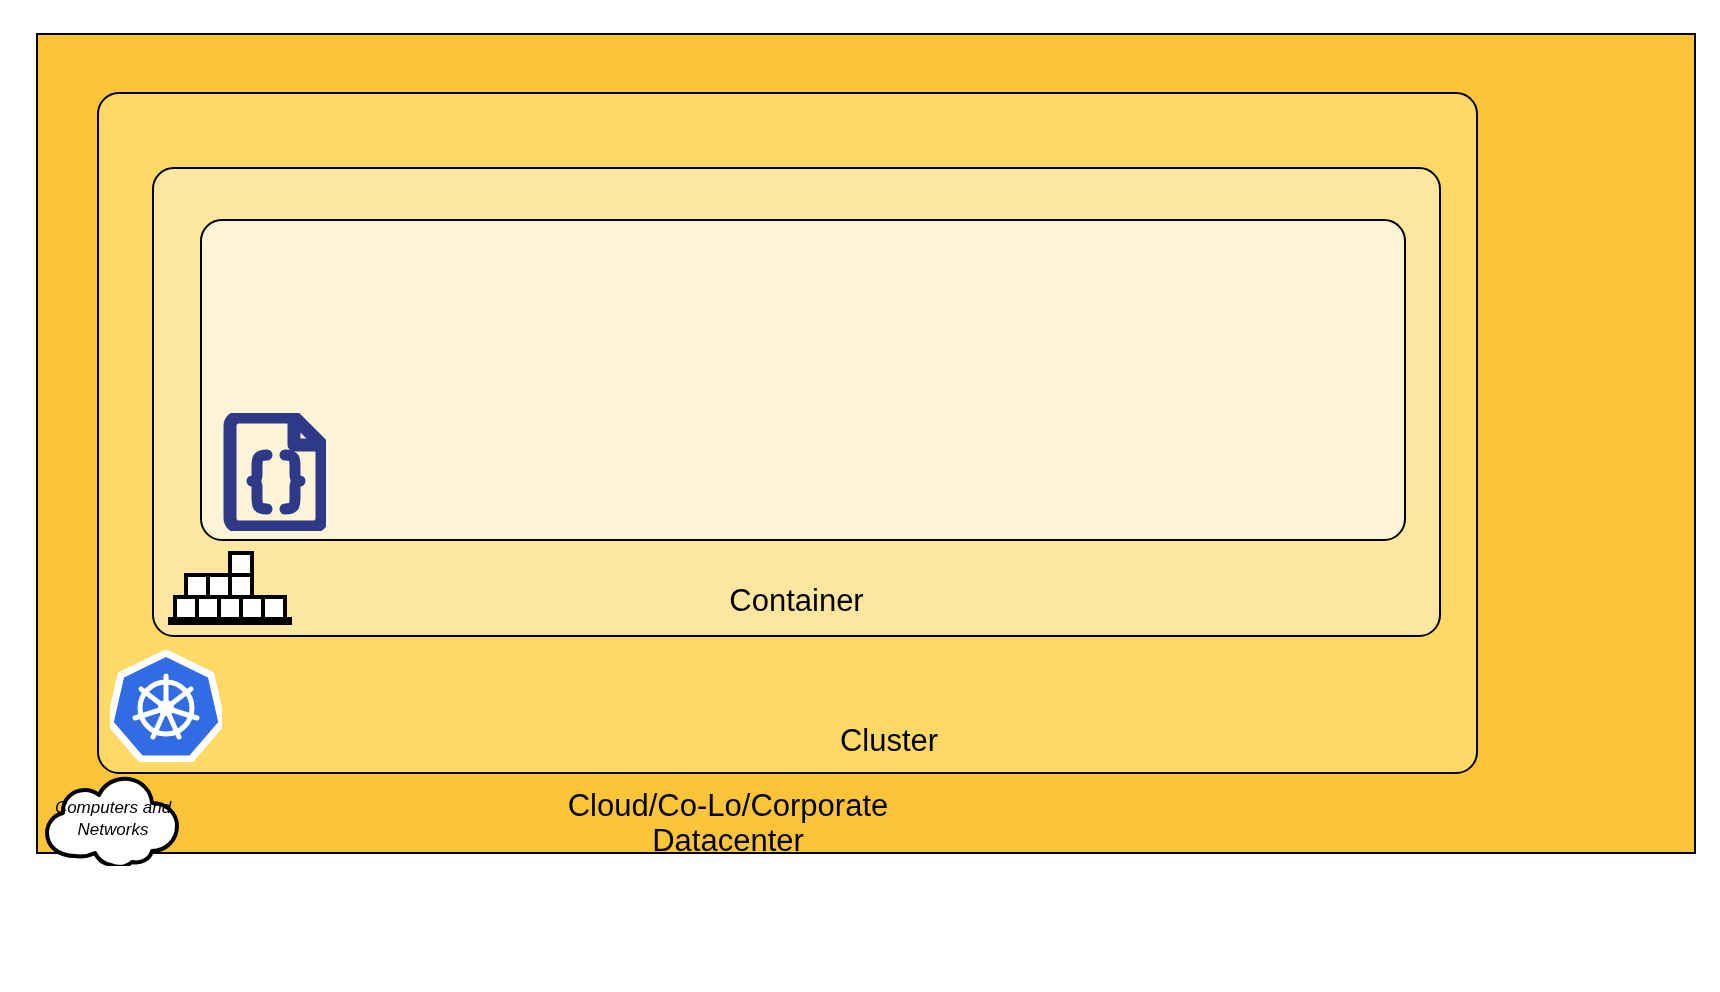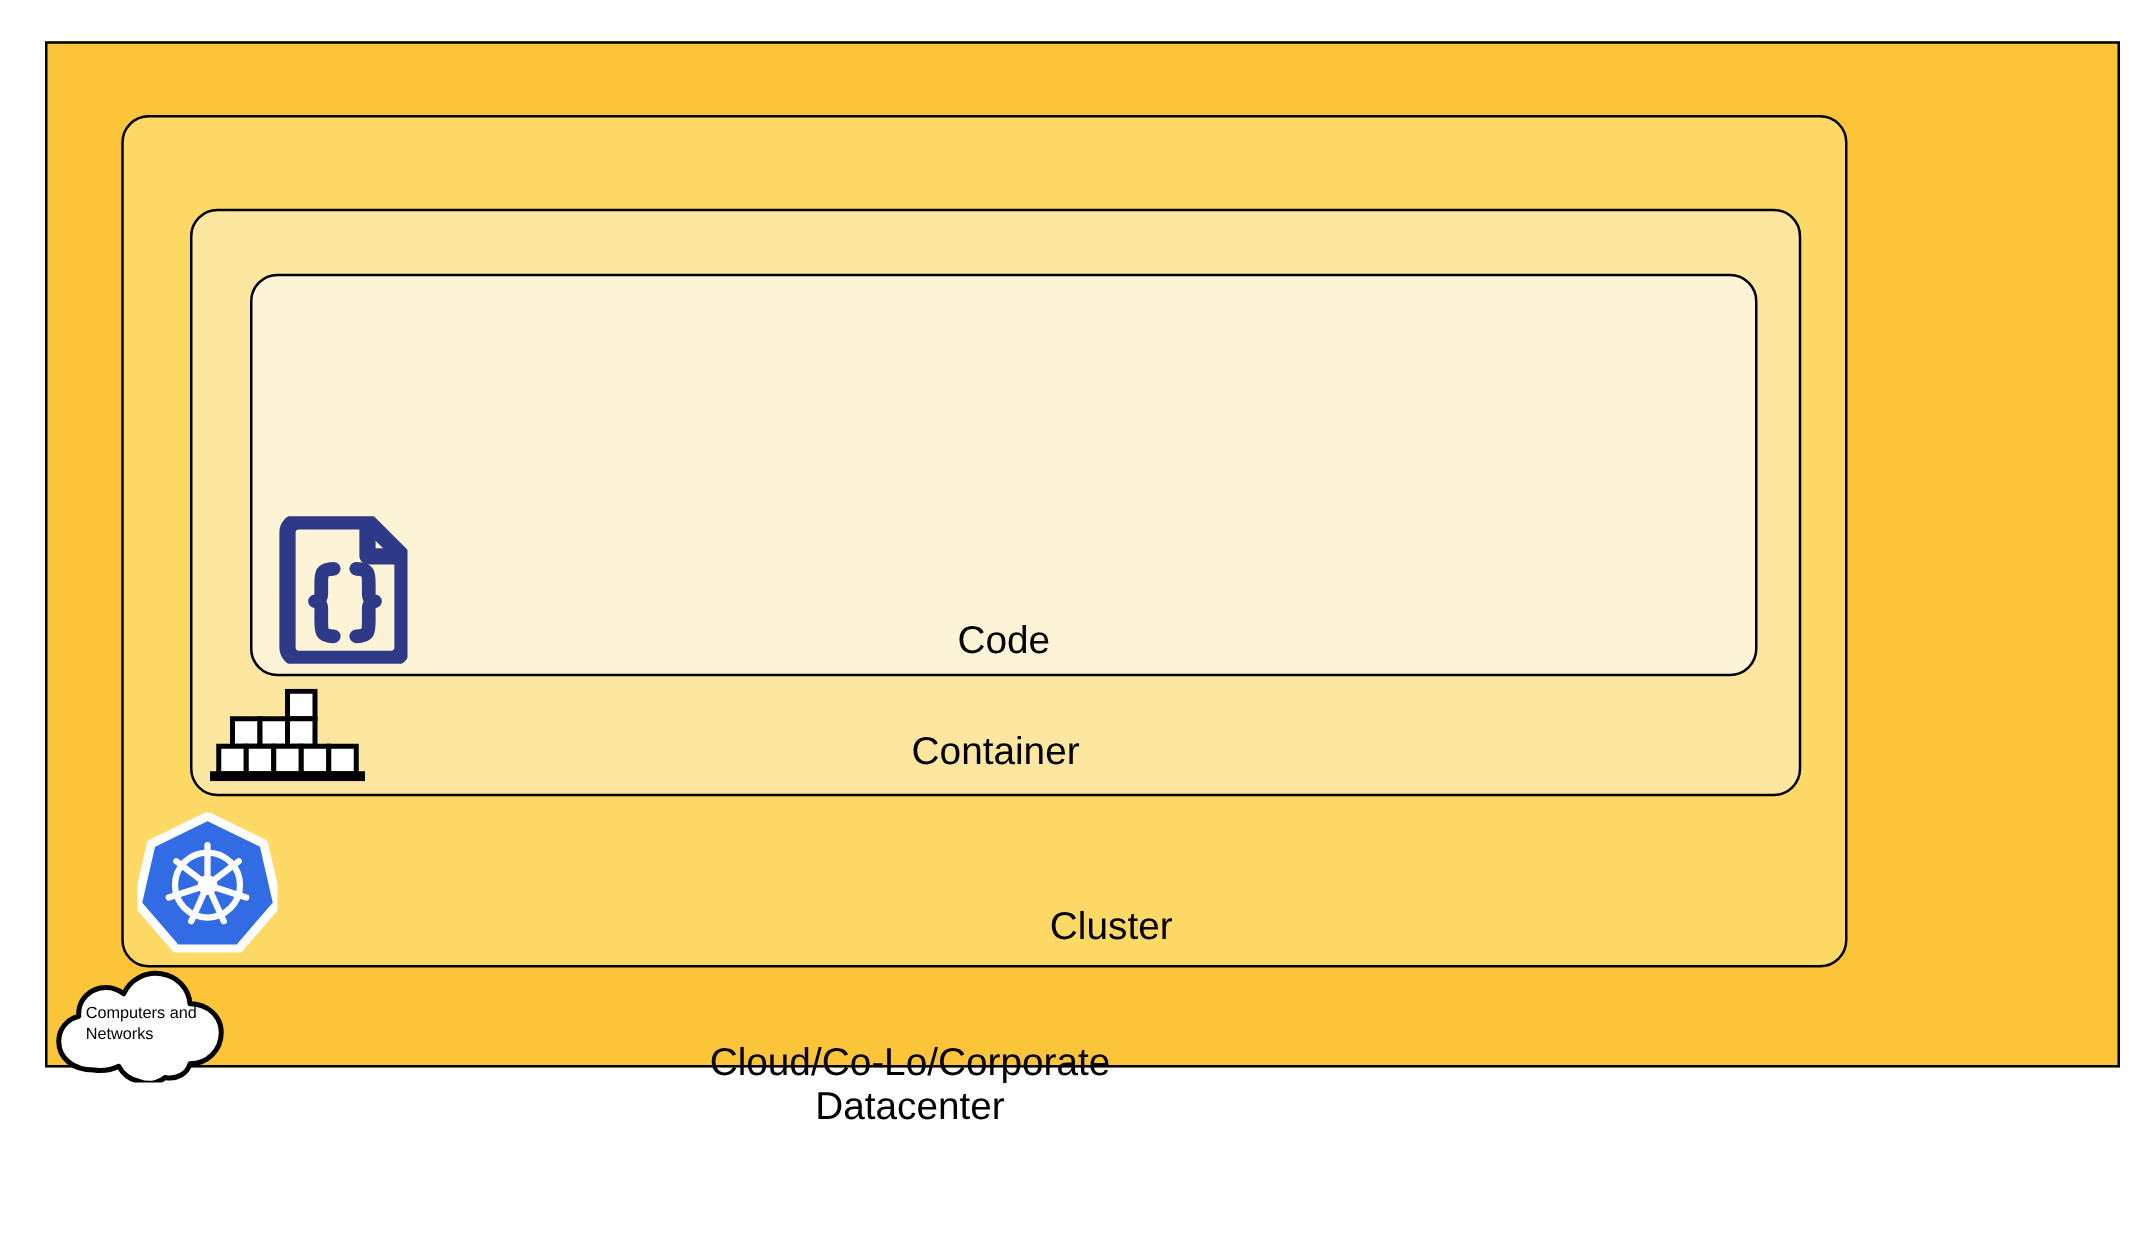--- a/index.html
+++ b/index.html
@@ -90,21 +90,20 @@
   .label-cluster {
     left: 97px;
     width: 1584px;
     top: 724px;
   }
 
   .label-datacenter {
     left: 36px;
     width: 1384px;
     top: 789px;
-    margin-top: 44px;
   }
 
   
   .icon {
     position: absolute;
   }
 
   .icon-code {
     left: 221px;
     top: 413px;
@@ -139,25 +138,26 @@
     position: absolute;
     left: 0;
     top: 0;
     width: 166px;
     height: 94px;
     display: flex;
     flex-direction: column;
     align-items: center;
     justify-content: center;
     color: #000000;
-    font-size: 13px;
+    font-size: 17px;
     line-height: 1.28;
-    text-align: left;
+    text-align: center;
     white-space: pre-line;
     pointer-events: none;
+    font-style: italic;
   }
 </style>
 </head>
 <body>
 
 <div id="stage">
 
   <div class="layer layer-datacenter"></div>
 
   <div class="layer layer-cluster"></div>
@@ -204,21 +204,20 @@
         <line x1="56" y1="58" x2="81" y2="39"></line>
         <line x1="56" y1="58" x2="87" y2="68"></line>
         <line x1="56" y1="58" x2="69" y2="87"></line>
         <line x1="56" y1="58" x2="43" y2="87"></line>
         <line x1="56" y1="58" x2="25" y2="68"></line>
         <line x1="56" y1="58" x2="31" y2="39"></line>
       </g>
     </svg>
   </div>
 
-  <div class="layer-label label-code">Code</div>
 
   <div class="layer-label label-container">Container</div>
 
   <div class="layer-label label-cluster">Cluster</div>
 
   <div class="layer-label label-datacenter">Cloud/Co-Lo/Corporate
 Datacenter</div>
 
   <div class="cloud-wrap">
     <svg viewBox="0 0 166 94" width="166" height="94" aria-hidden="true">

